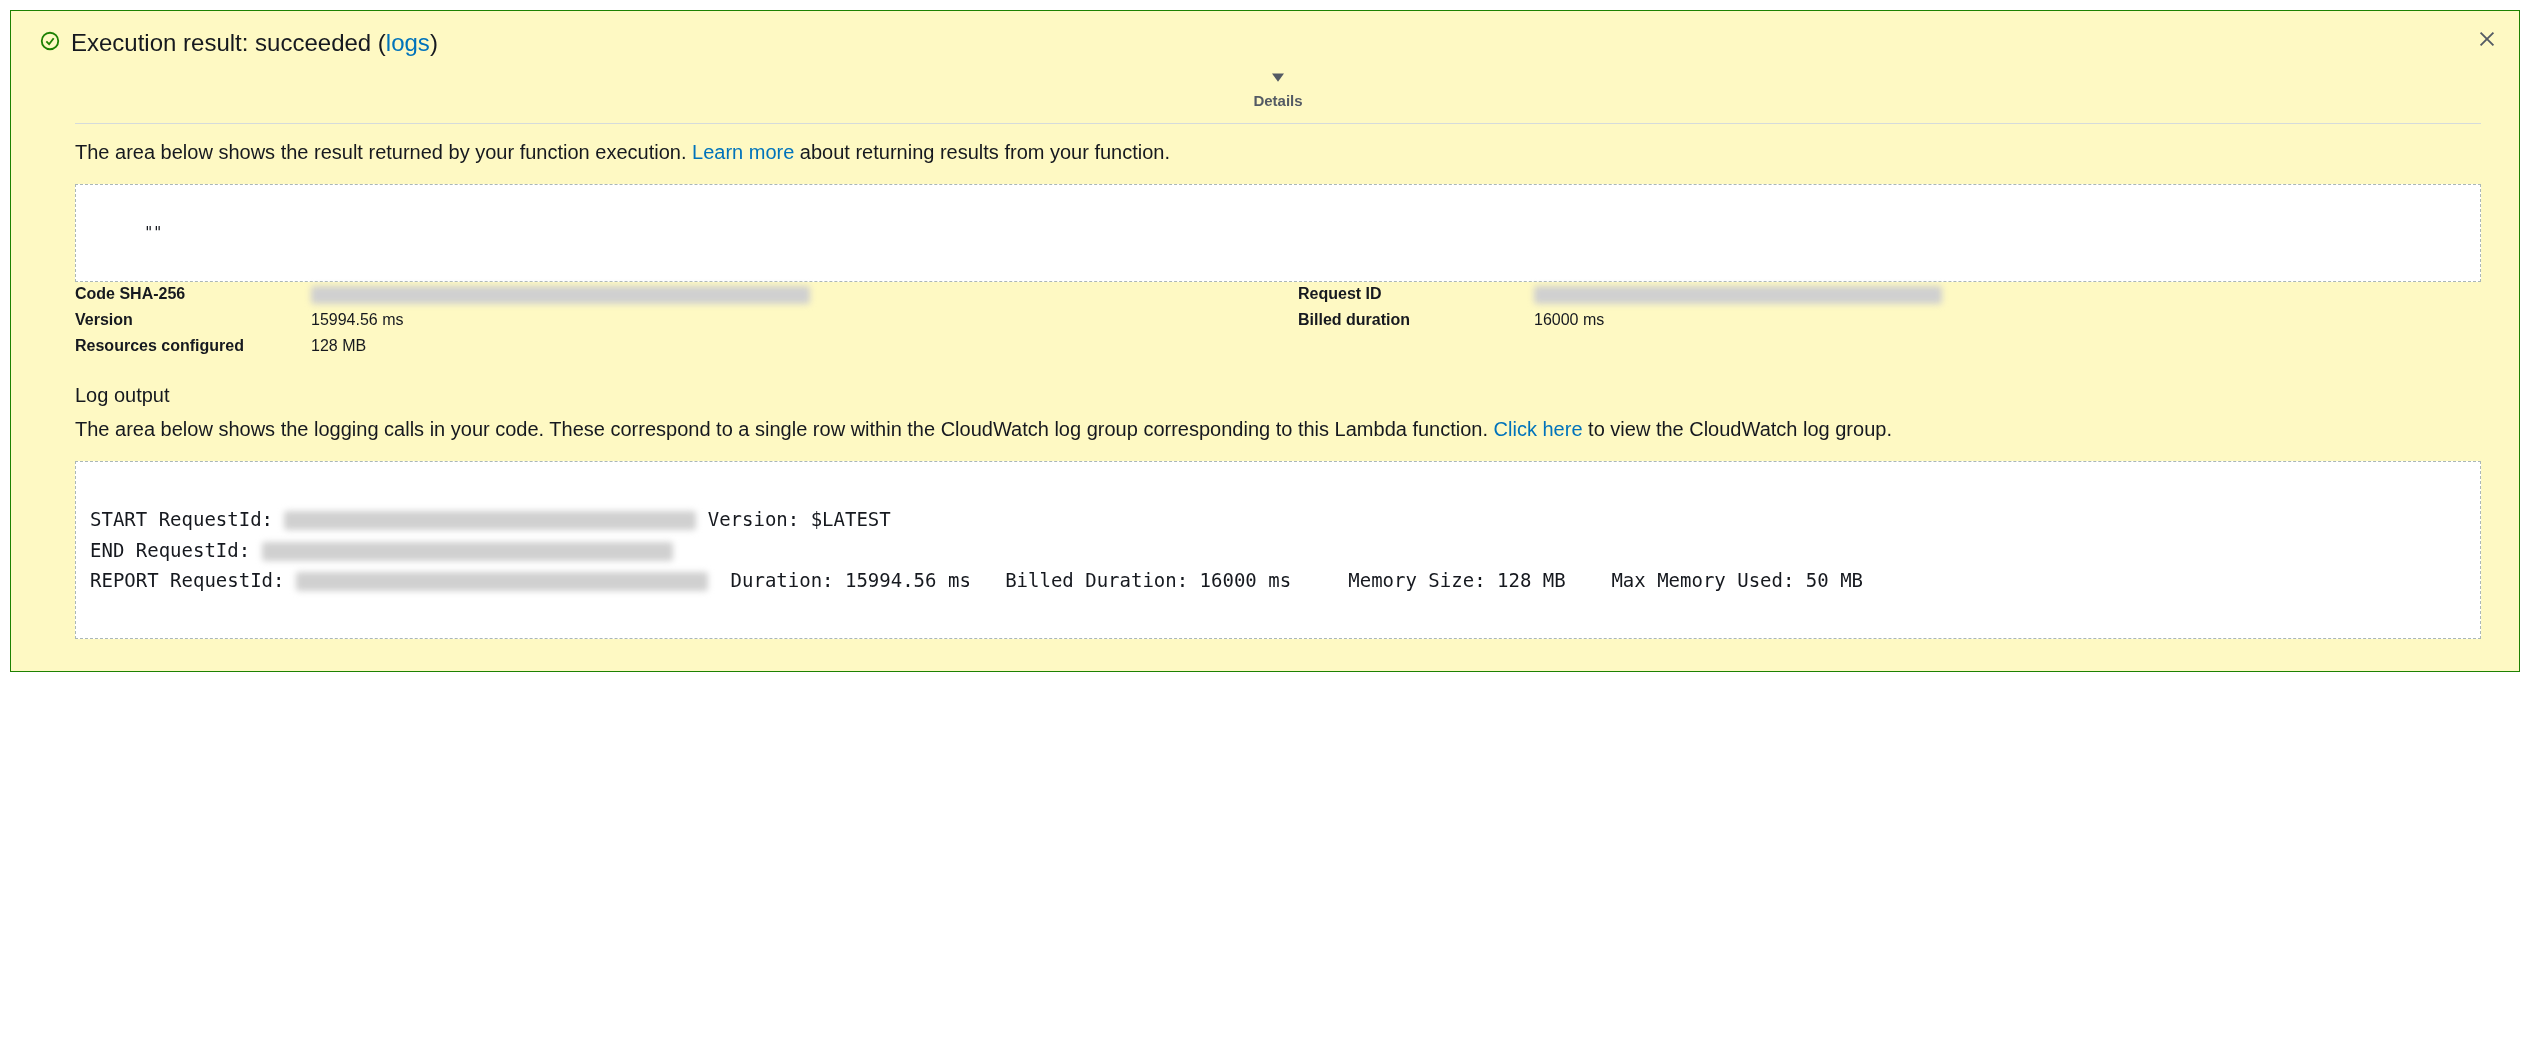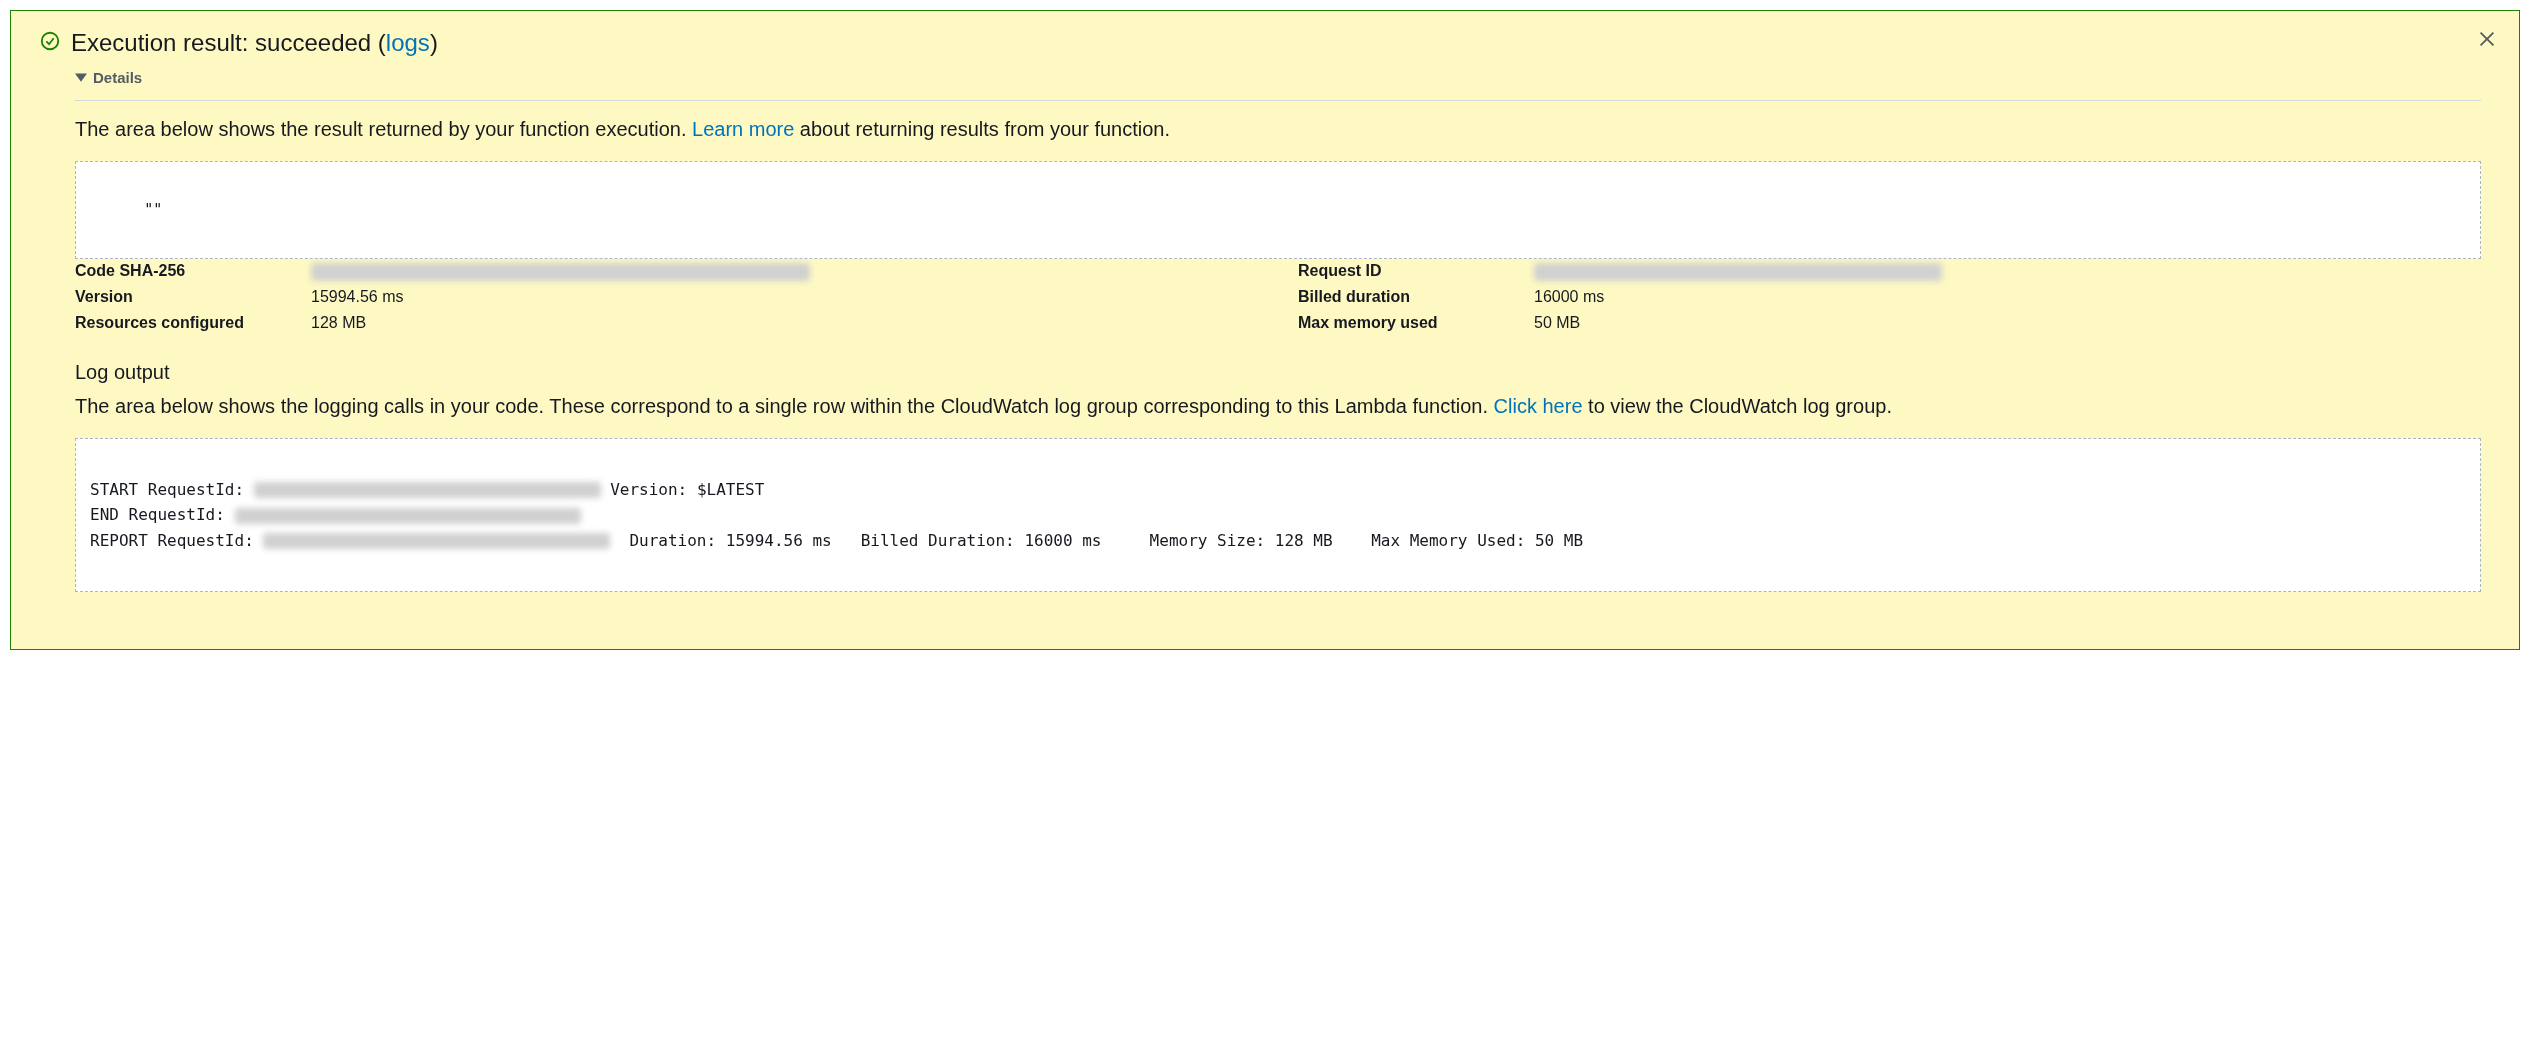--- a/index.html
+++ b/index.html
@@ -43,20 +43,21 @@
   .content { padding-left: 36px; padding-right: 10px; margin-top: 12px; }
   .details-toggle {
     display: flex;
     align-items: center;
     gap: 6px;
     font-weight: 700;
     font-size: 15px;
     color: #545b64;
     cursor: pointer;
     margin-bottom: 14px;
+    flex-direction: column;
   }
   .details-toggle .tri {
     display: inline-block;
   }
   .details-toggle .tri svg { width: 12px; height: 12px; fill: #545b64; }
   hr.sep {
     border: none;
     border-top: 1px solid #d5dbdb;
     margin: 0 0 14px 0;
   }
@@ -97,21 +98,21 @@
   .redacted {
     display: inline-block;
     background: #d0d0d0;
     color: transparent;
     border-radius: 3px;
     filter: blur(3px);
     user-select: none;
     height: 1.1em;
     vertical-align: middle;
   }
-  .log-text { font-size: 16px; }
+  .log-text { font-size: 19px; }
   .log-text .redacted { height: 1.0em; }
 </style>
 </head>
 <body>
 
 <div class="panel">
 
   <div class="close-btn">
     <svg viewBox="0 0 24 24" fill="none">
         <line x1="5" y1="5" x2="19" y2="19"></line>
@@ -170,24 +171,20 @@
       </div>
       <div class="summary-col">
         <div class="summary-row">
           <span class="summary-label">Request ID</span>
           <span class="summary-value"><span class="redacted">████████████████████████████████████</span></span>
         </div>
         <div class="summary-row">
           <span class="summary-label">Billed duration</span>
           <span class="summary-value">16000 ms</span>
         </div>
-        <div class="summary-row">
-          <span class="summary-label">Max memory used</span>
-          <span class="summary-value">50 MB</span>
-        </div>
       </div>
     </div>
 
     <h2 class="section-title">Log output</h2>
 
     <p class="desc">
       <span>The area below shows the logging calls in your code. These correspond to a single row within the CloudWatch log group corresponding to this Lambda function. </span><a href="#">Click here</a><span> to view the CloudWatch log group.</span>
     </p>
 
     <div class="dashed-box log-text">

